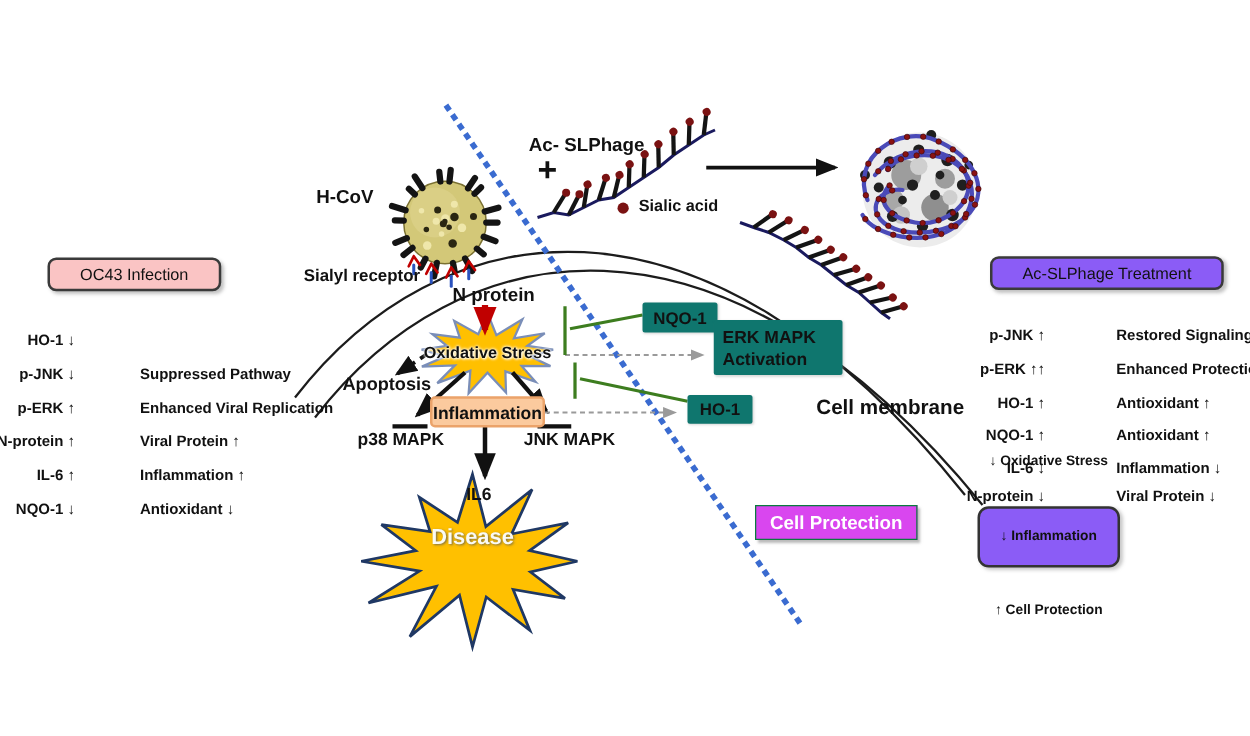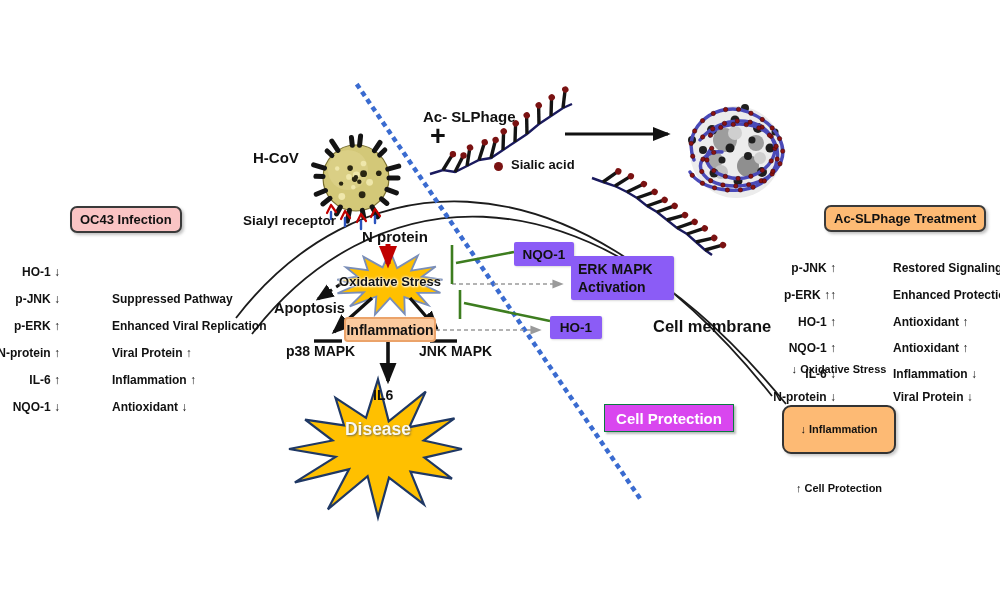--- a/index.html
+++ b/index.html
@@ -2,29 +2,29 @@
 <html><head>
 <meta charset="utf-8">
 <style>
   html,body{margin:0;padding:0;background:#fff;}
   #canvas{position:relative;width:1000px;height:589px;background:#fff;overflow:hidden;
           font-family:"Liberation Sans","DejaVu Sans",sans-serif;color:#111;}
   svg{position:absolute;left:0;top:0;}
   .lbl{position:absolute;font-weight:bold;color:#111;white-space:nowrap;line-height:1.1;}
   .rowtext{position:absolute;font-weight:bold;font-size:12px;white-space:nowrap;color:#111;}
   .titlebox{position:absolute;display:flex;align-items:center;justify-content:center;
-            font-weight:bold;font-size:13px;border:2px solid #3a3a3a;border-radius:7px;
-            box-shadow:2px 2px 3px rgba(120,120,120,.45);white-space:nowrap;padding:0 8px;margin-left:32px;}
+            font-weight:normal;font-size:13px;border:2px solid #3a3a3a;border-radius:7px;
+            box-shadow:2px 2px 3px rgba(120,120,120,.45);white-space:nowrap;padding:0 24px;}
   .sumbox{position:absolute;display:flex;flex-direction:column;align-items:center;justify-content:center;
           font-weight:bold;font-size:11px;line-height:1.25;border:2px solid #333;border-radius:9px;
           box-shadow:2px 2px 3px rgba(120,120,120,.4);}
-  .bluebox{position:absolute;background:#8b5cf6;display:flex;align-items:center;justify-content:center;
+  .bluebox{position:absolute;background:#0f766e;display:flex;align-items:center;justify-content:center;
            font-weight:bold;font-size:13.5px;border-radius:2px;box-shadow:1px 1px 2px rgba(150,150,150,.35);}
   .pink{background:#fac4c4;}
-  .green{background:#fdba74;}
+  .green{background:#8b5cf6;}
   #inflammation-box{position:absolute;left:344px;top:317px;width:88px;height:21px;background:#fbca9e;
       border:2px solid #eba36a;border-radius:4px;display:flex;align-items:center;justify-content:center;
       font-weight:bold;font-size:14px;}
   #cell-protection-box{position:absolute;left:604px;top:404px;width:128px;height:26px;background:#d946ef;
       border:1px solid #0a7a3e;color:#fff;font-weight:bold;font-size:15px;display:flex;align-items:center;
       justify-content:center;box-shadow:2px 2px 2px rgba(120,120,120,.5);}
   #oxstress-label{left:330px;top:275px;width:120px;text-align:center;font-size:13px;
       text-shadow:0 0 2px #fff,0 0 3px #fff,1px 1px 2px #fff;}
   #infdis-label{left:298px;top:420px;width:160px;text-align:center;font-size:17.5px;color:#fafaf5;
       text-shadow:1px 1px 2px rgba(90,90,90,.8);}

